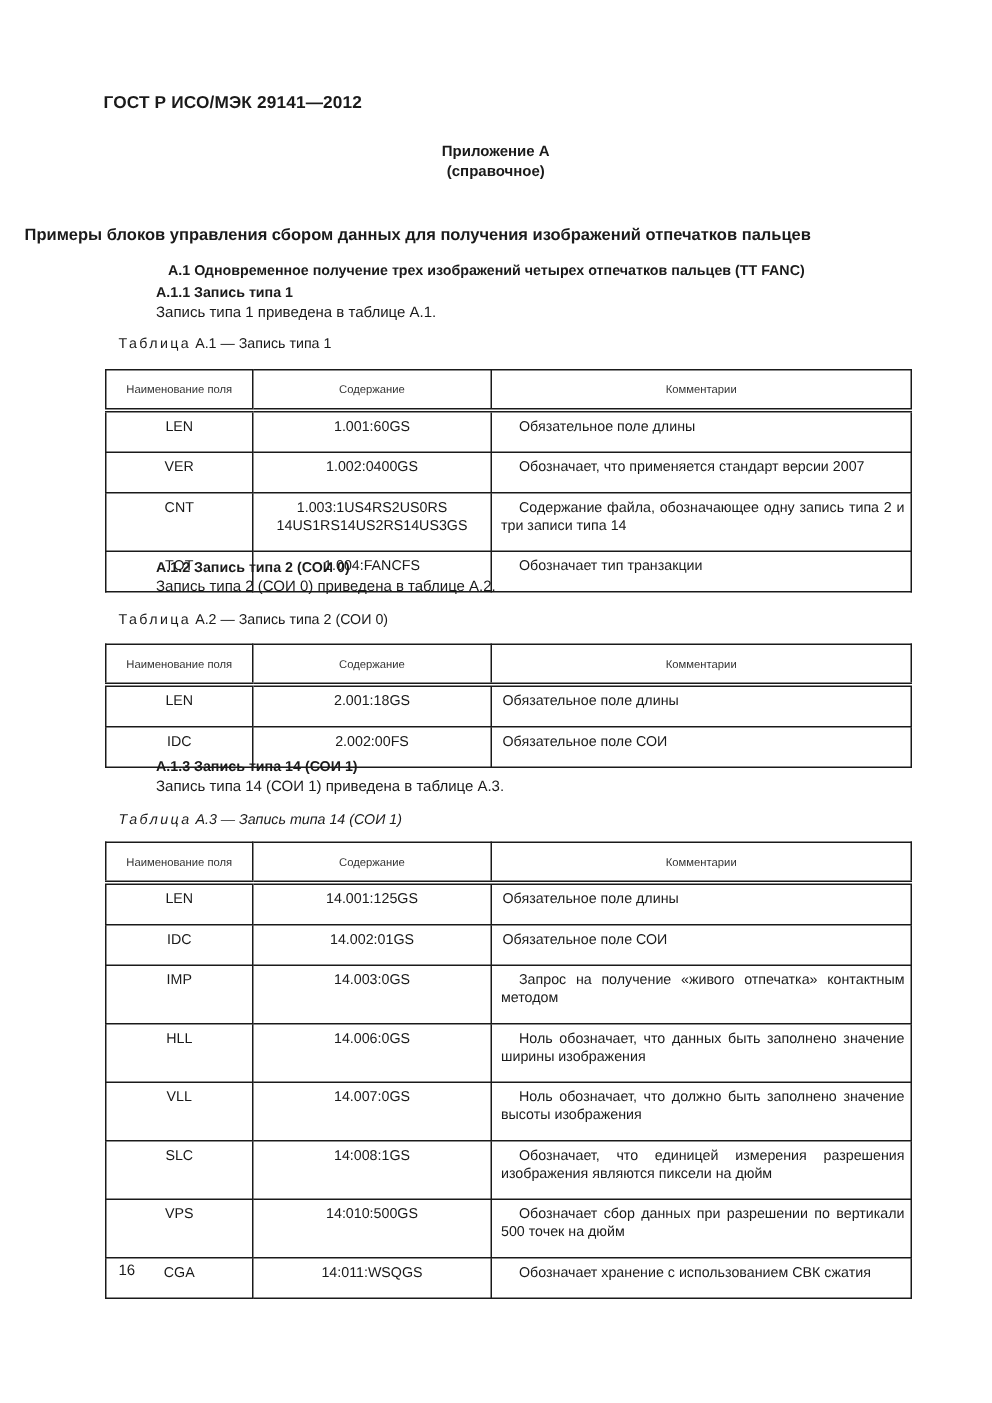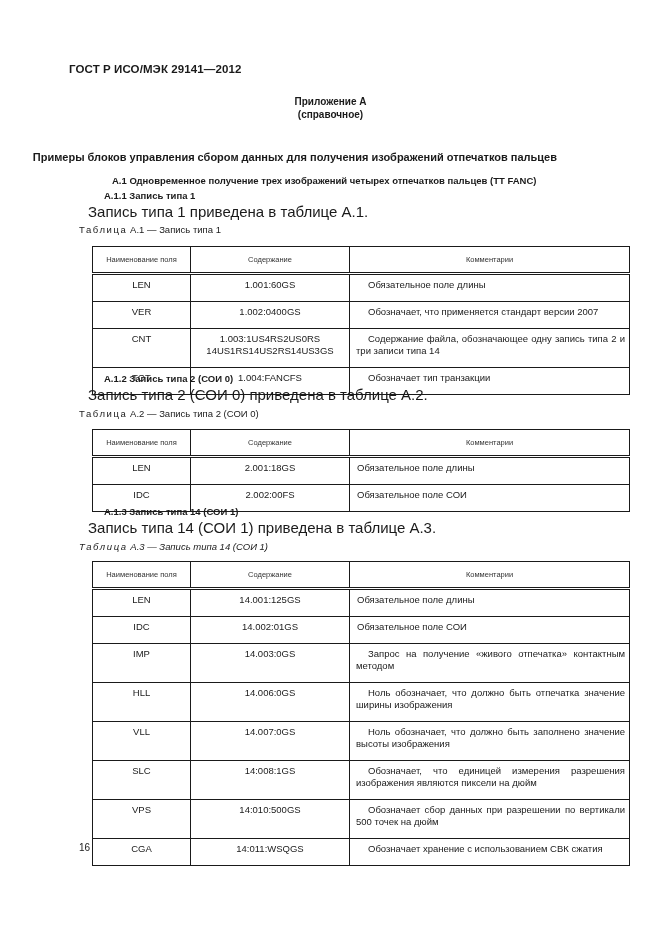--- a/index.html
+++ b/index.html
@@ -1,27 +1,27 @@
 <!DOCTYPE html>
 <html><head>
 <meta charset="utf-8">
 <style>
   html, body { margin: 0; padding: 0; background: #ffffff; }
   body { width: 661px; height: 935px; position: relative; overflow: hidden;
          font-family: "Liberation Sans", sans-serif; color: #1a1a1a; }
   .abs { position: absolute; }
   .doc-header { left: 69px; top: 63px; font-size: 11.5px; font-weight: bold; letter-spacing: 0.1px; }
   .appendix { left: 0; width: 661px; text-align: center; font-size: 10px; font-weight: bold; line-height: 13px; }
-  .main-title { left: 0; width: 557px; top: 151px; text-align: right; font-size: 11px; font-weight: bold; }
+  .main-title { left: 0; width: 557px; top: 151px; text-align: center; font-size: 11px; font-weight: bold; }
   .h2 { left: 112px; font-size: 9.5px; font-weight: bold; }
   .h3 { left: 104px; font-size: 9.5px; font-weight: bold; }
-  .para { left: 88px; font-size: 15px; }
+  .para { left: 104px; font-size: 10px; }
   .caption { left: 79px; font-size: 9.5px; }
   .caption .spaced { letter-spacing: 1.6px; }
-  table.gt { position: absolute; left: 92px; width: 537px; border-collapse: collapse;
+  table.gt { position: absolute; left: 70px; width: 537px; border-collapse: collapse;
              font-size: 9.5px; table-layout: fixed; padding-left: 40px; }
   table.gt td, table.gt th { border: 1px solid #1a1a1a; padding: 0; vertical-align: top; }
   table.gt th { font-weight: normal; font-size: 7.5px; height: 25px; vertical-align: middle;
                 text-align: center; border-bottom: 3px double #1a1a1a; color: #333; }
   table.gt td.c1, table.gt td.c2 { text-align: center; padding-top: 4px; }
   table.gt td.c3 { padding: 4px 4px 3px 6px; line-height: 12px; }
   table.gt td.c3 .txt { text-indent: 12px; display: block; }
   table.gt td.c3.noindent .txt { text-indent: 0; padding-left: 1px; }
   table.gt td.c3.just .txt { text-align: justify; }
   table.gt tr.r1 td { height: 19px; margin-top: 32px; }
@@ -158,21 +158,21 @@
     <td class="c1">IMP</td>
     <td class="c2">14.003:0GS</td>
     <td class="c3 just">
           <span class="txt">Запрос на получение «живого отпечатка» контактным методом</span>
         </td>
   </tr>
   <tr class="r2">
     <td class="c1">HLL</td>
     <td class="c2">14.006:0GS</td>
     <td class="c3 just">
-          <span class="txt">Ноль обозначает, что должно быть отпечатка значение ширины изображения</span>
+          <span class="txt">Ноль обозначает, что данных быть заполнено значение ширины изображения</span>
         </td>
   </tr>
   <tr class="r2">
     <td class="c1">VLL</td>
     <td class="c2">14.007:0GS</td>
     <td class="c3 just">
           <span class="txt">Ноль обозначает, что должно быть заполнено значение высоты изображения</span>
         </td>
   </tr>
   <tr class="r2">

